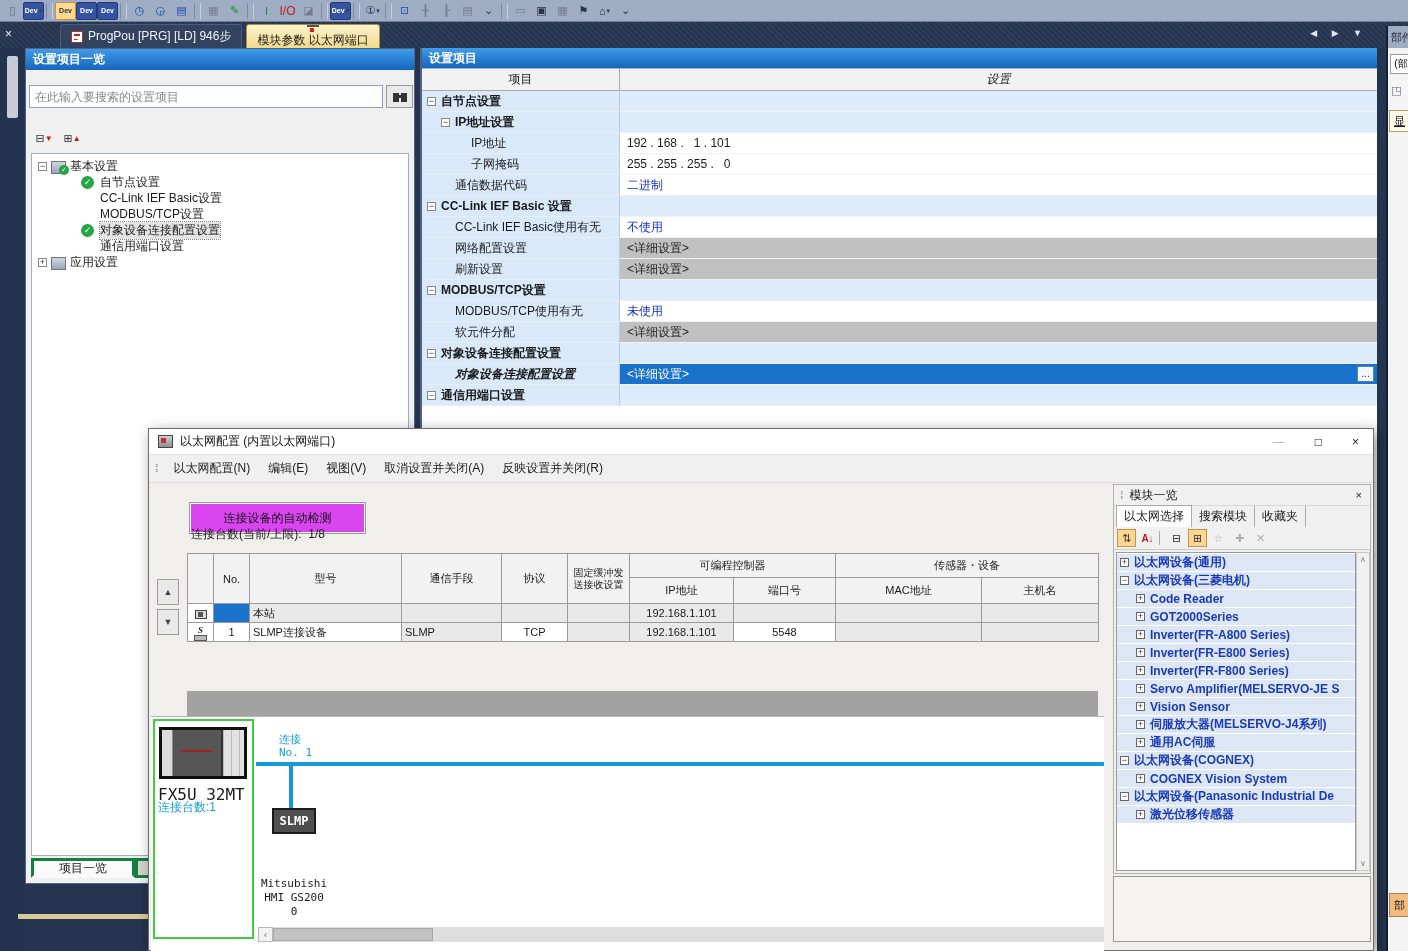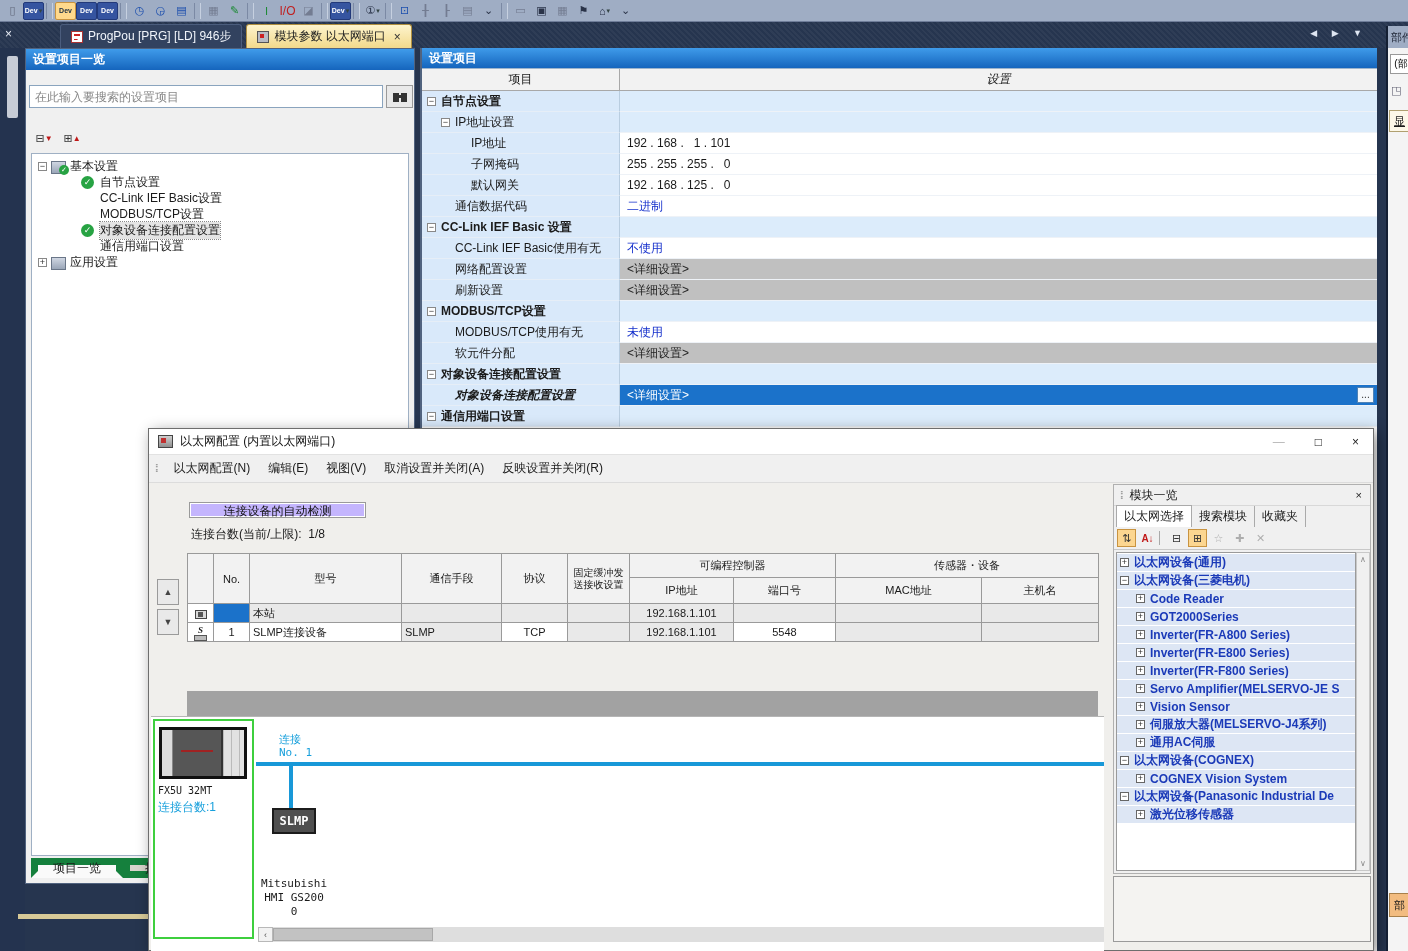--- a/index.html
+++ b/index.html
@@ -30,21 +30,21 @@
   .tb-icon.drop::after { content:"▾"; font-size:7px; margin-left:1px; color:#344; }
 
   
   #tab-bar { left:0; top:22px; width:1408px; height:26px; background:#26354f;
     background-image:repeating-linear-gradient(45deg, rgba(255,255,255,.04) 0 2px, transparent 2px 4px);
     display:flex; align-items:flex-end; }
   #tabbar-close { position:absolute; left:5px; top:5px; color:#e8edf5; font-size:12px; cursor:default; }
   .doc-tab { height:24px; display:flex; align-items:center; gap:5px; padding:0 10px;
     border-radius:3px 3px 0 0; margin-right:4px; font-size:12px; white-space:nowrap; }
   .doc-tab.inactive { background:#32425f; color:#f0f4fa; border:1px solid #4b5d7d; border-bottom:none; margin-left:60px; }
-  .doc-tab.active { background:linear-gradient(#fdf4cd,#f2d98b); color:#222; border:1px solid #b09040; border-bottom:none; }
+  .doc-tab.active { background:linear-gradient(#fdf4cd,#f2d98b); color:#222; border:1px solid #b09040; border-bottom:none;flex-direction:column; }
   .tab-ic1 { width:12px; height:12px; background:#fff; border:1px solid #a33; position:relative; }
   .tab-ic1::after { content:""; position:absolute; left:2px; top:2px; right:2px; bottom:2px; background:
      linear-gradient(#c22,#c22) 0 0/100% 2px no-repeat, linear-gradient(#c22,#c22) 0 5px/60% 2px no-repeat; }
   .tab-ic2 { width:12px; height:12px; background:#b8bcc4; border:1px solid #555; position:relative; }
   .tab-ic2::after { content:""; position:absolute; left:2px; top:2px; width:4px; height:4px; background:#c22; }
   .tab-close-x { color:#333; margin-left:3px; }
   #tab-nav { position:absolute; right:40px; top:6px; color:#dfe6f2; font-size:9px; letter-spacing:6px; }
 
   
   #left-strip { left:0; top:48px; width:25px; height:903px; background:#24334f; }
@@ -72,21 +72,21 @@
   .tree-ic { width:15px; height:13px; margin-right:4px; position:relative; flex:0 0 auto; }
   .ic-none .tree-ic { visibility:hidden; }
   .ic-check .tree-ic::after { content:"✓"; position:absolute; left:0; top:0; width:13px; height:13px;
     background:#27a343; color:#fff; border-radius:50%; font-size:9px; line-height:13px; text-align:center; }
   .ic-folder .tree-ic::after, .ic-folderchk .tree-ic::after { content:""; position:absolute; left:0; top:1px; width:13px; height:11px;
     background:linear-gradient(#cfd6e2,#9aa6b8); border:1px solid #6a7688; }
   .ic-folderchk .tree-ic::before { content:"✓"; position:absolute; right:-3px; bottom:-2px; width:10px; height:10px; z-index:2;
     background:#27a343; color:#fff; border-radius:50%; font-size:7px; line-height:10px; text-align:center; }
   .tree-row.sel .tlabel { background:#e4e4e4; outline:1px dotted #888; }
   #left-bottom-tabs { position:absolute; left:5px; top:809px; display:flex; }
-  .lb-tab { height:20px; padding:0 15px; display:flex; align-items:center; font-size:12px; border:7px solid #15803d; }
+  .lb-tab { height:20px; padding:0 25px; display:flex; align-items:center; font-size:12px; border:3px solid #15803d; }
   .lb-tab.active { background:#fafafa; border-bottom-color:#fafafa; }
   .lb-tab.idle { background:#d8d4cc; }
   #tan-strip { left:18px; top:914px; width:133px; height:5px; background:#d7c997; }
 
   
   #settings-panel { left:420px; top:48px; width:957px; height:903px; background:#fff; border-left:2px solid #51637f; }
   #settings-panel .panel-header { border-bottom:1px solid #9db4cc; }
   #settings-colhead { display:flex; height:22px; border-bottom:1px solid #a8a8a8; background:#f2f2f2; }
   #settings-colhead .c1 { width:198px; border-right:1px solid #a8a8a8; display:flex; align-items:center; justify-content:center; }
   #settings-colhead .c2 { flex:1; display:flex; align-items:center; justify-content:center;font-style:italic; }
@@ -95,21 +95,21 @@
     display:flex; align-items:center; overflow:hidden; white-space:nowrap; }
   .srow .val-cell { flex:1; position:relative; display:flex; align-items:center; padding-left:7px; overflow:hidden;
     border-bottom:1px solid #eef2f7; background:#fff; }
   .srow .exp { width:9px; height:9px; border:1px solid #888; background:#fff; font-size:9px; line-height:7px; text-align:center;
     color:#333; margin-right:5px; flex:0 0 auto; }
   .srow .exp:empty { visibility:hidden; }
   .srow.ind0 .lbl-cell { padding-left:5px; }
   .srow.ind1 .lbl-cell { padding-left:19px; }
   .srow.ind2 .lbl-cell { padding-left:35px; }
   .srow.r-group .lbl { font-weight:bold; }
-  .srow.r-group2 .lbl { font-weight:normal; }
+  .srow.r-group2 .lbl { font-weight:bold; }
   .srow .val { white-space:pre; }
   .v-group { background:#dcecfb !important; }
   .v-blue { color:#1530cc; }
   .v-detail { background:#c0c0c0 !important; color:#222; }
   .v-sel { background:#1b72ca !important; color:#fff; }
   .srow.r-sel .lbl { font-weight:bold; font-style:italic; }
   .more-btn { position:absolute; right:3px; top:2px; width:17px; height:16px; background:#f4f8fc; border:1px solid #4f82b5;
     font-size:10px; line-height:8px; color:#333; padding:0; cursor:default; font-family:inherit; }
   .more-btn:empty { display:none; }
 
@@ -121,21 +121,21 @@
   #dlg-icon { width:15px; height:13px; margin:0 7px 0 9px; background:linear-gradient(#cfcfcf,#8f8f8f); border:1px solid #444; position:relative; }
   #dlg-icon::after { content:""; position:absolute; left:2px; top:2px; width:5px; height:5px; background:#c03030; }
   #dlg-title { font-size:12px; color:#111; }
   #dlg-buttons { position:absolute; right:14px; top:0; height:26px; display:flex; align-items:center; gap:30px; font-size:12px; color:#222; }
   #dlg-buttons .min { color:#b5b5b5; }
   #dlg-menubar { position:absolute; left:0; top:26px; width:100%; height:28px; background:#f0f0f0; display:flex; align-items:center;
     border-bottom:1px solid #dcdcdc; }
   .menu-grip { color:#9a9a9a; font-size:10px; margin:0 8px 0 6px; letter-spacing:-2px; }
   .menu-item { padding:0 9px; font-size:12px; color:#1a1a1a; }
 
-  #detect-btn { position:absolute; left:40px; top:73px; width:177px; height:16px; background:#c4b5fd;
+  #detect-btn { position:absolute; left:40px; top:73px; width:177px; height:32px; background:#d946ef;
     border:1px solid #9a9a9a; box-shadow:inset 0 0 0 1px #fff; font-size:12px; font-family:Liberation Mono, monospace; color:#111; cursor:default; }
   #count-line { position:absolute; left:42px; top:97px; font-size:12px; }
 
   .spin-btn { position:absolute; width:22px; height:26px; background:#e9e9e9; border:1px solid #9a9a9a; font-size:9px;
     color:#444; display:flex; align-items:center; justify-content:center; }
 
   #conn-table { position:absolute; left:38px; top:124px; border-collapse:collapse; table-layout:fixed; background:#fff;
     font-size:11px; }
   #conn-table th, #conn-table td { border:1px solid #9a9a9a; padding:0 3px; overflow:hidden; white-space:nowrap; }
   #conn-table th { background:#f2f2f2; font-weight:normal; text-align:center; }
@@ -158,21 +158,21 @@
   .hscroll .thumb { height:13px; margin-top:1px; background:#c2c2c2; border:1px solid #a8a8a8; }
 
   #canvas { position:absolute; left:2px; top:287px; width:953px; height:236px; background:#fff; border-top:1px solid #b5b5b5; }
   #green-box { position:absolute; left:2px; top:2px; width:101px; height:220px; border:2px solid #3ecf3e; background:#fff; }
   #plc-img { position:absolute; left:4px; top:6px; width:88px; height:52px; border:3px solid #101010; display:flex; background:#e8e8e8; }
   #plc-img .pa { width:13%; background:#dcdcdc; border-right:1px solid #888; }
   #plc-img .pb { width:59%; background:#565656; position:relative; }
   #plc-img .pb::after { content:""; position:absolute; left:8px; top:20px; right:8px; height:2px; background:#a02222; }
   #plc-img .pc { width:28%; background:#e2e2e2; border-left:2px solid #333;
      background-image:linear-gradient(90deg,#bbb 1px,transparent 1px); background-size:8px 100%; }
-  #plc-model { position:absolute; left:3px; top:64px; font-family:"DejaVu Sans Mono",monospace; font-size:10px; white-space:nowrap; }
+  #plc-model { position:absolute; left:3px; top:64px; font-family:"DejaVu Sans Mono",monospace; font-size:16px; white-space:nowrap; }
   #plc-count { position:absolute; left:3px; top:78px; color:#18a0dc; font-size:12px; white-space:nowrap; }
   #conn-label { position:absolute; left:128px; top:16px; color:#18a0dc; font-family:"DejaVu Sans Mono",monospace;
     font-size:11px; line-height:13px; white-space:pre; }
   #net-hline { position:absolute; left:105px; top:45px; width:848px; height:4px; background:#1898d8; }
   #net-vline { position:absolute; left:138px; top:45px; width:4px; height:48px; background:#1898d8; }
   #slmp-box { position:absolute; left:121px; top:91px; width:44px; height:26px; background:#4f4f4f; border:2px solid #1c1c1c;
     color:#fff; font-weight:bold; font-size:12px; display:flex; align-items:center; justify-content:center;
     font-family:"DejaVu Sans Mono",monospace; }
   #dev-caption { position:absolute; left:100px; top:160px; width:86px; text-align:center;
     font-family:"DejaVu Sans Mono",monospace; font-size:11px; line-height:14px; white-space:pre-line; }
@@ -430,30 +430,20 @@
           <div class="lbl-cell">
             <span class="exp"></span>
             <span class="lbl">子网掩码</span>
           </div>
           <div class="val-cell v-plain">
             <span class="val">255 . 255 . 255 .   0</span>
 
           </div>
         </div>
 
-        <div class="srow r-item ind2">
-          <div class="lbl-cell">
-            <span class="exp"></span>
-            <span class="lbl">默认网关</span>
-          </div>
-          <div class="val-cell v-plain">
-            <span class="val">192 . 168 . 125 .   0</span>
-
-          </div>
-        </div>
 
         <div class="srow r-item ind1">
           <div class="lbl-cell">
             <span class="exp"></span>
             <span class="lbl">通信数据代码</span>
           </div>
           <div class="val-cell v-blue">
             <span class="val">二进制</span>
 
           </div>

